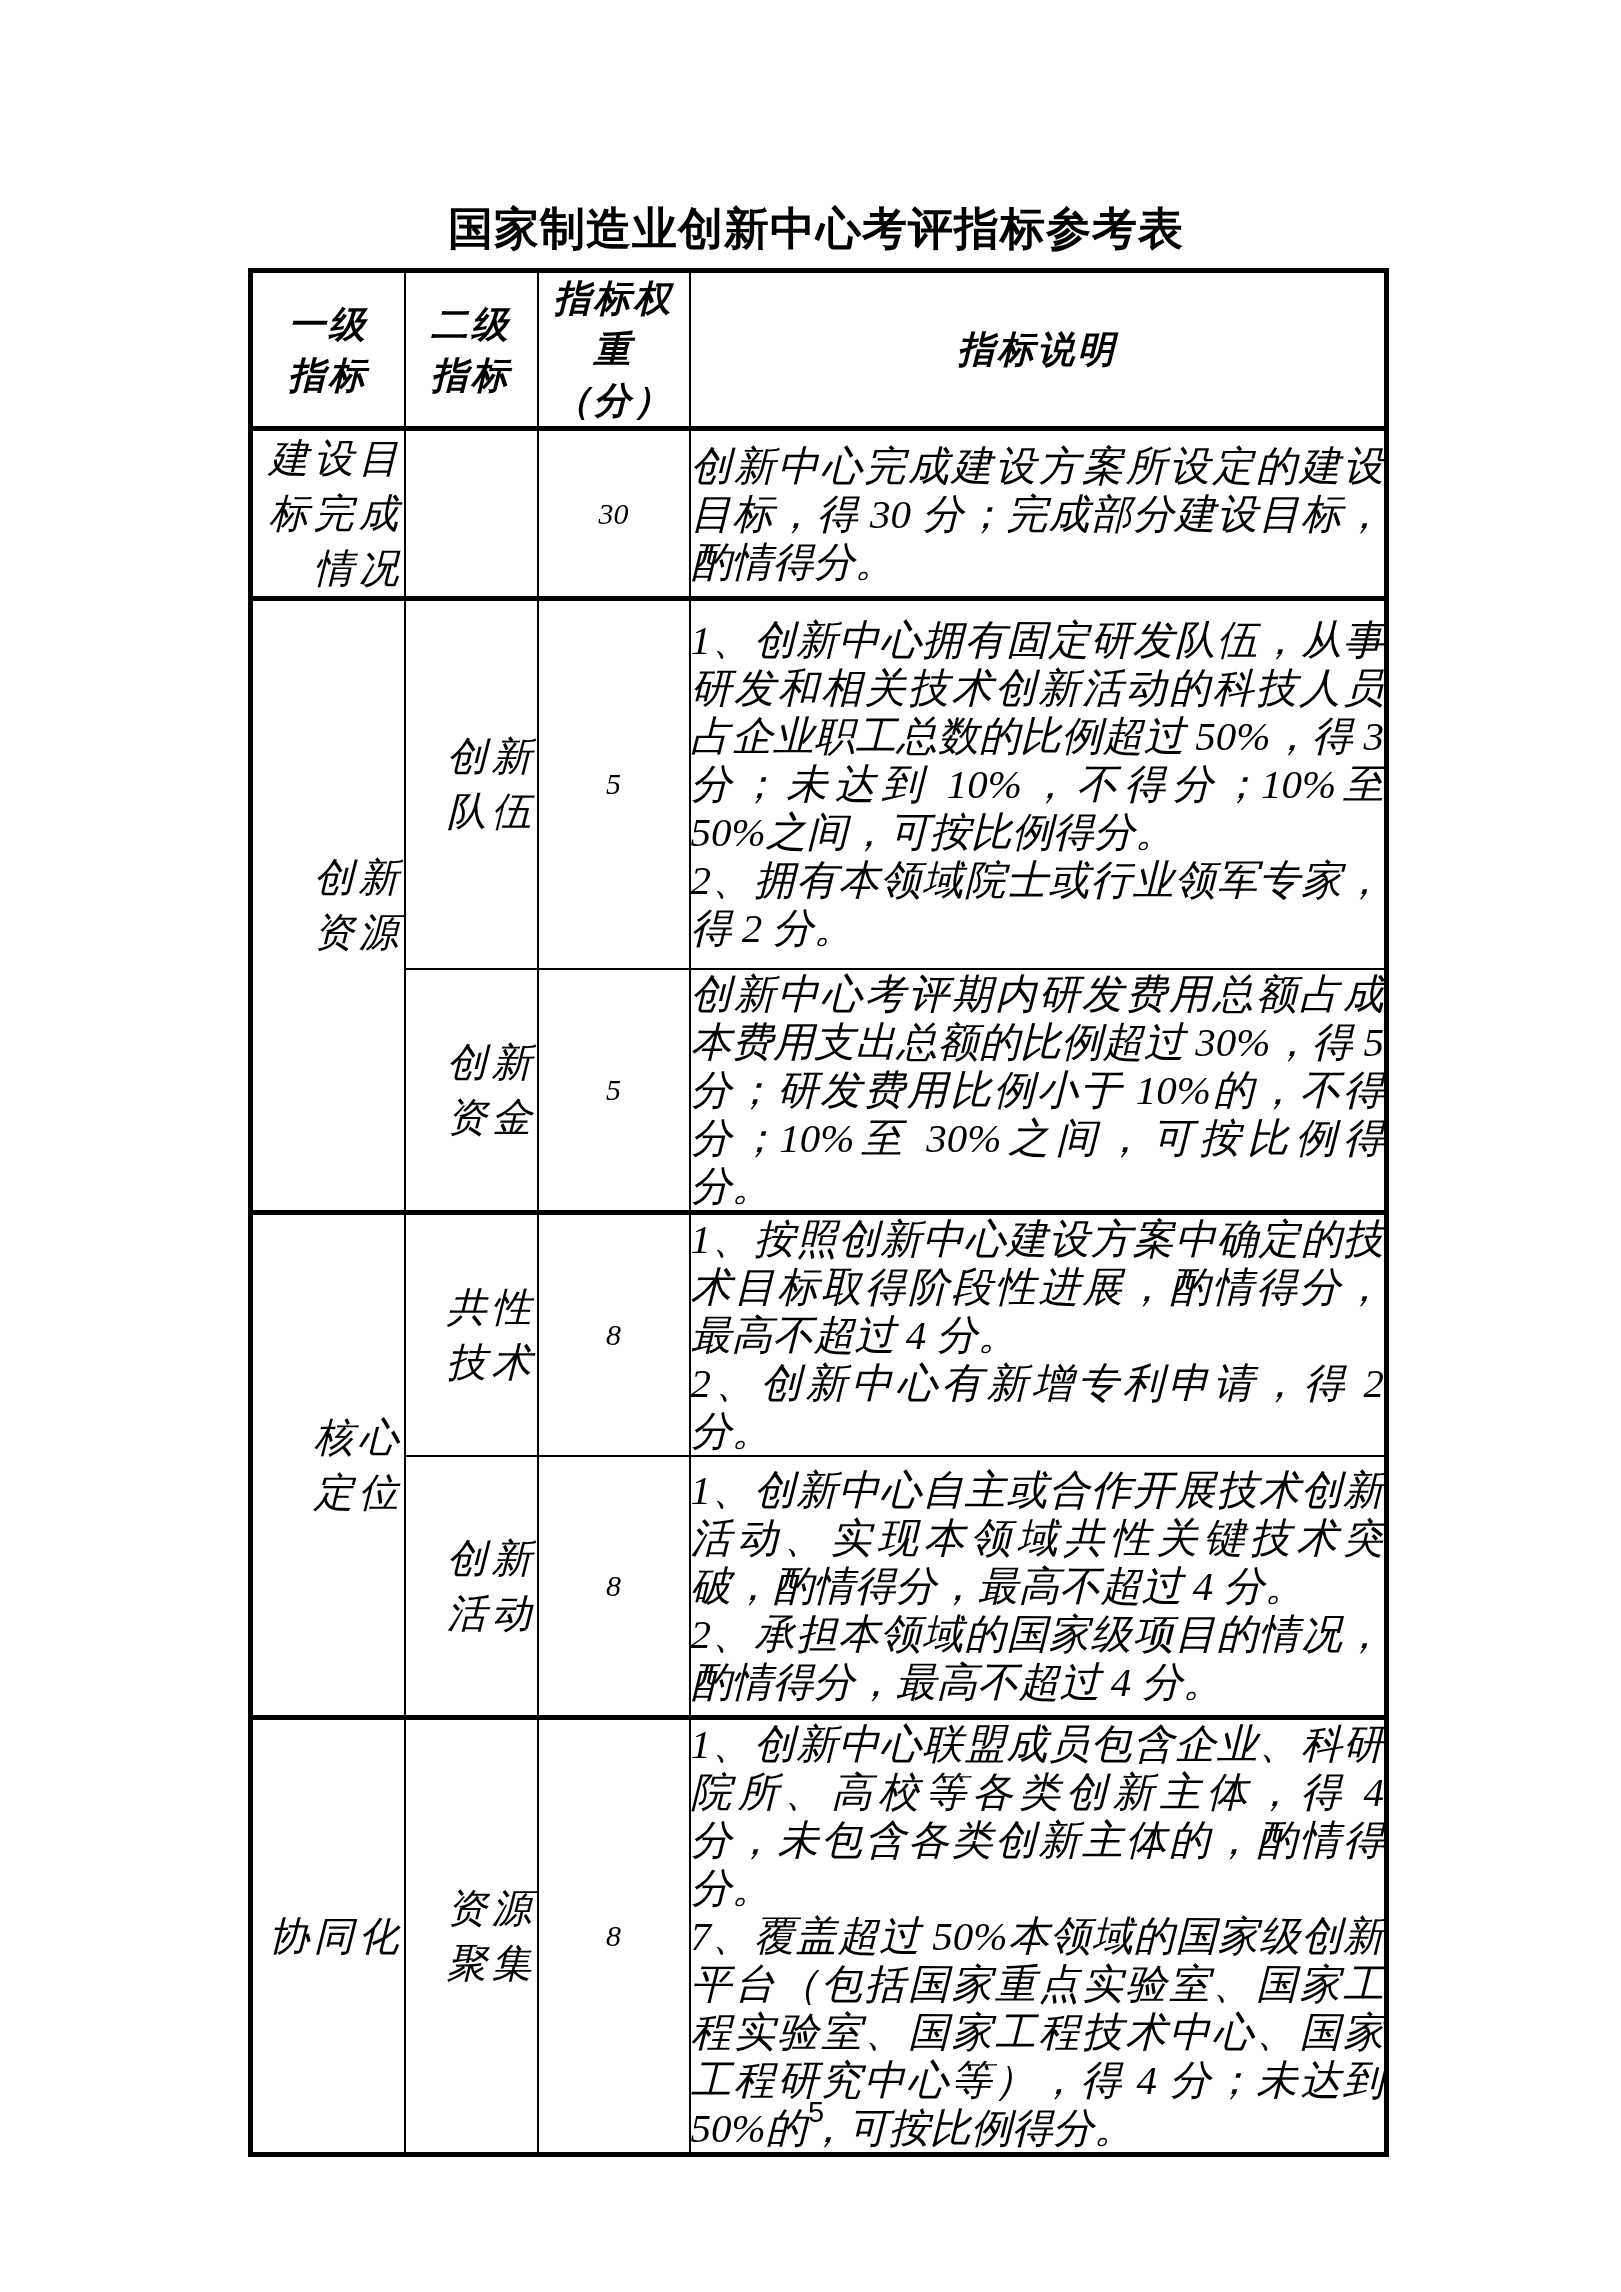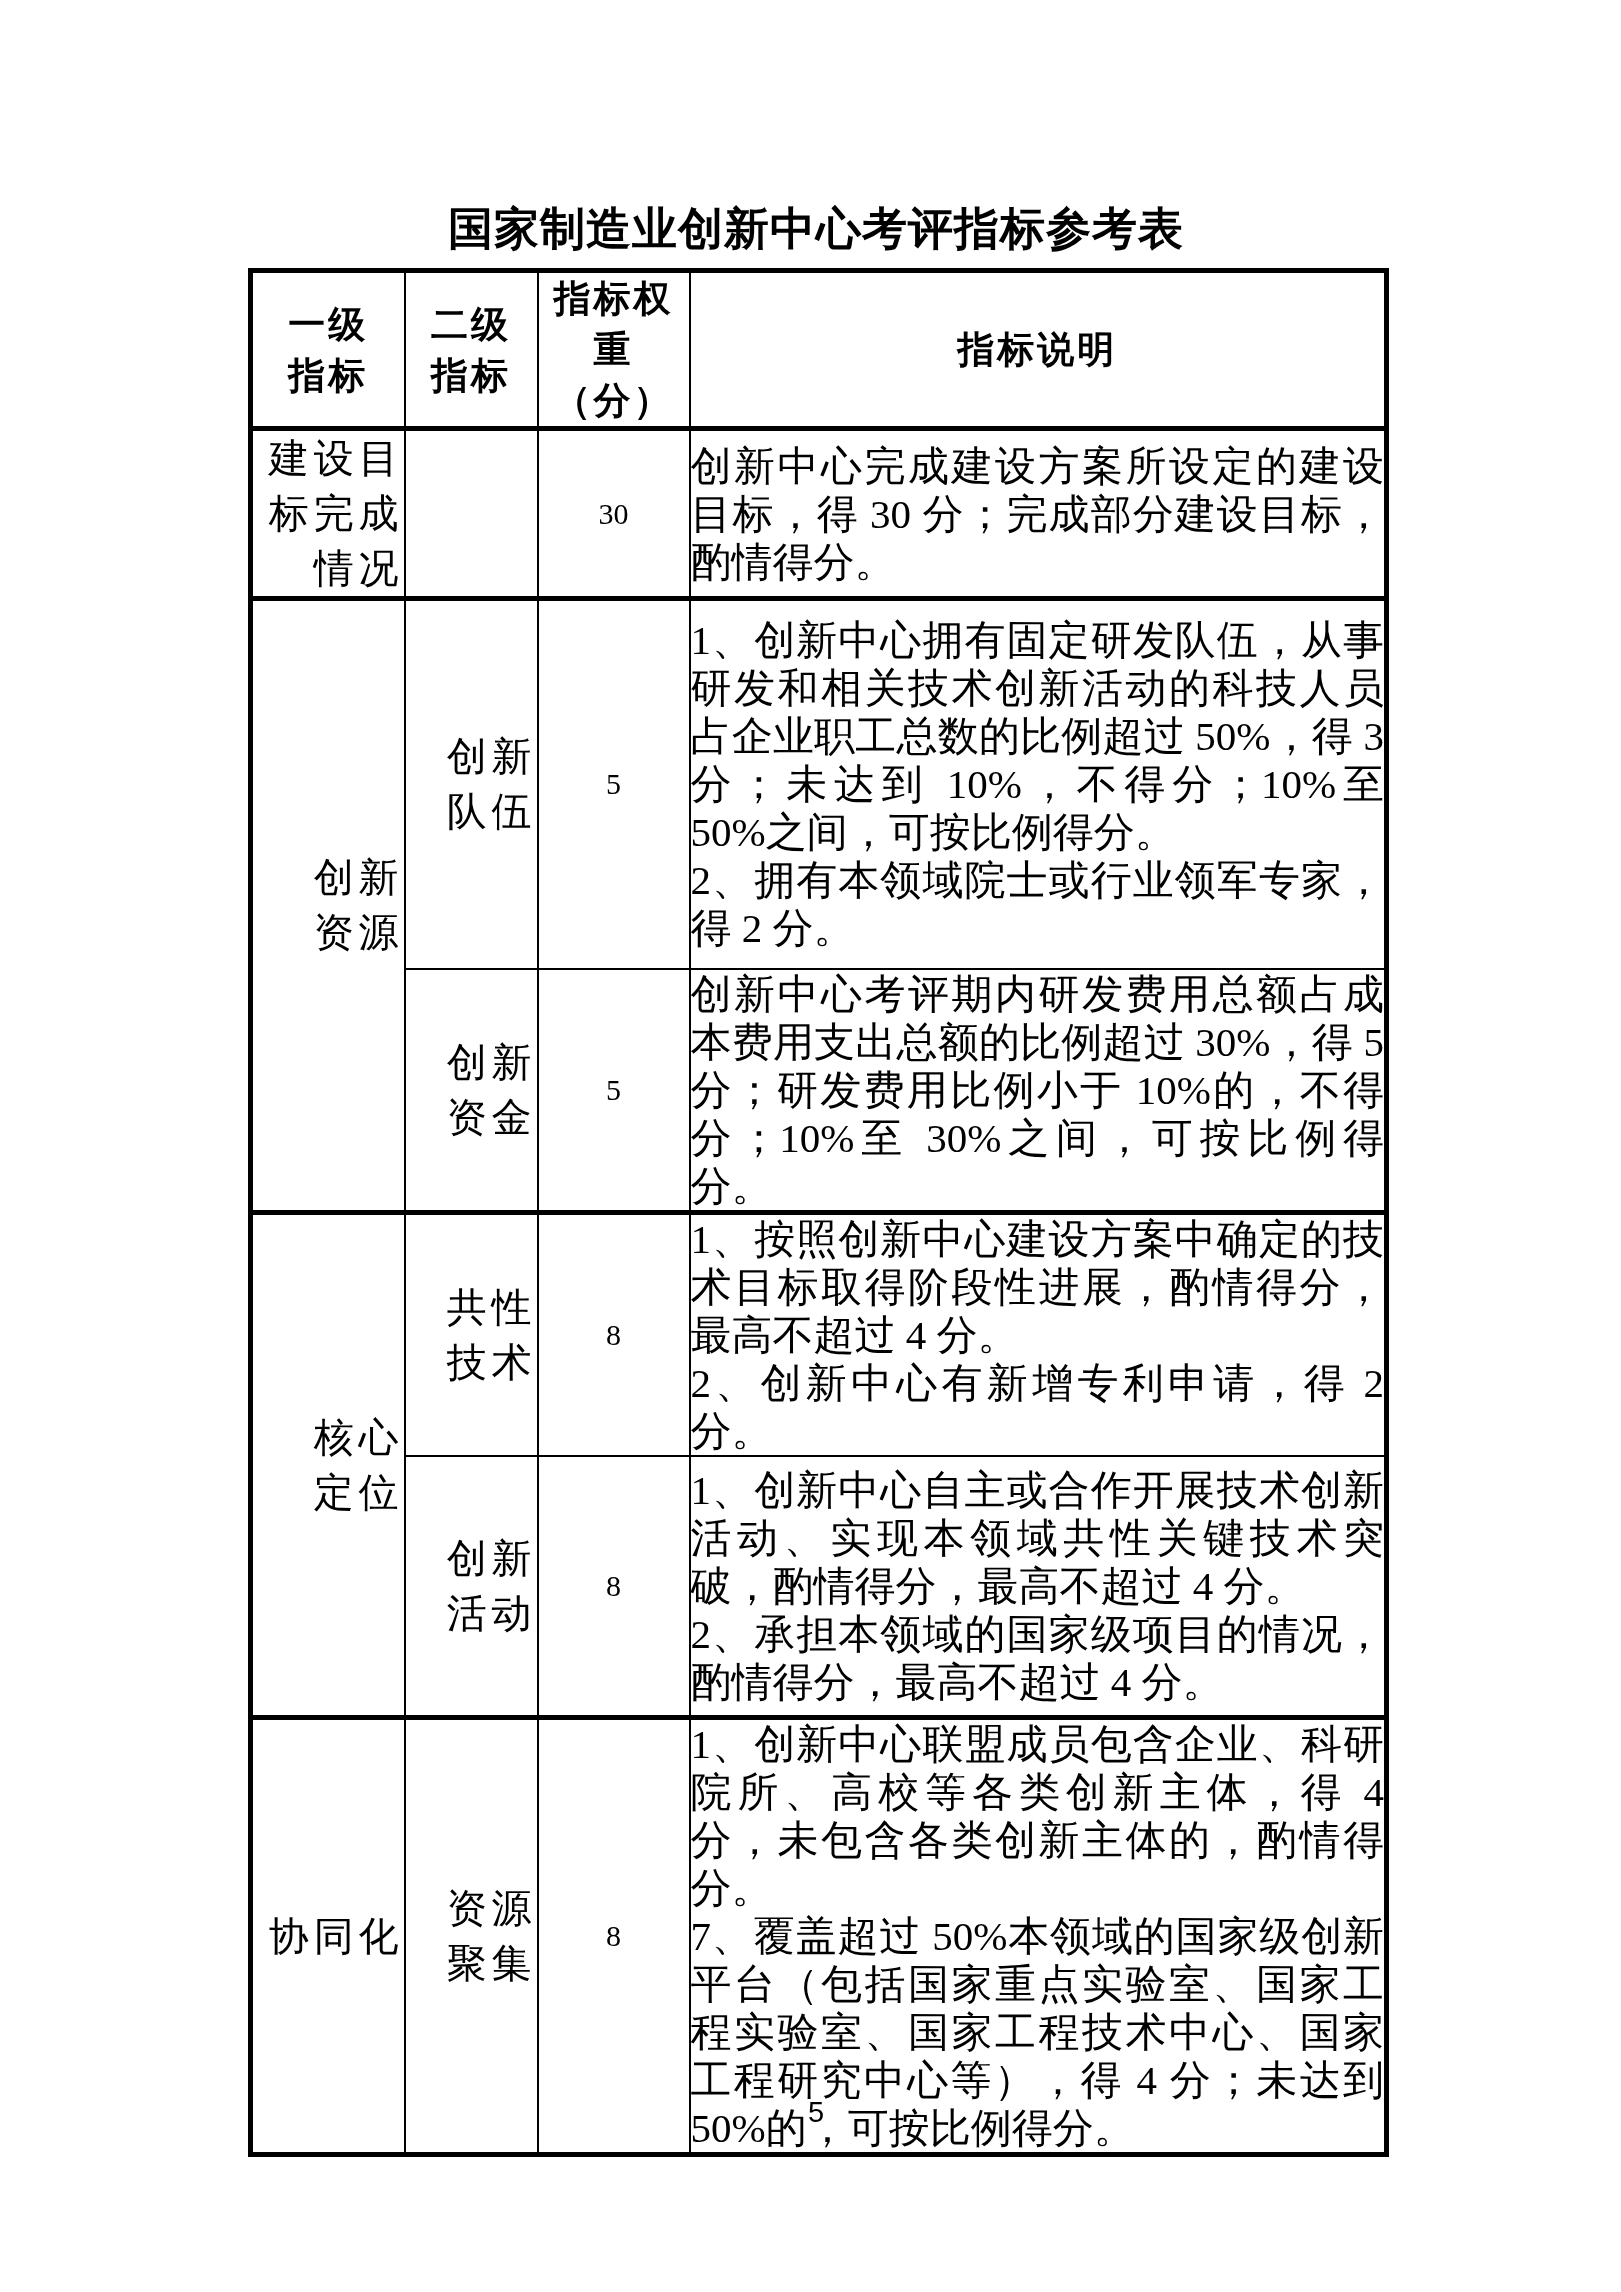--- a/index.html
+++ b/index.html
@@ -27,20 +27,21 @@
     white-space: nowrap;
   }
   table.indicator-table {
     position: absolute;
     left: 248px;
     top: 268px;
     width: 1136px;
     border-collapse: collapse;
     table-layout: fixed;
     border: 5.9px solid #000;
+    font-style: italic;
   }
   table.indicator-table th,
   table.indicator-table td {
     border: 2.9px solid #000;
     padding: 0;
     vertical-align: middle;
     white-space: pre-line;
   }
   tr.section > th,
   tr.section > td {

